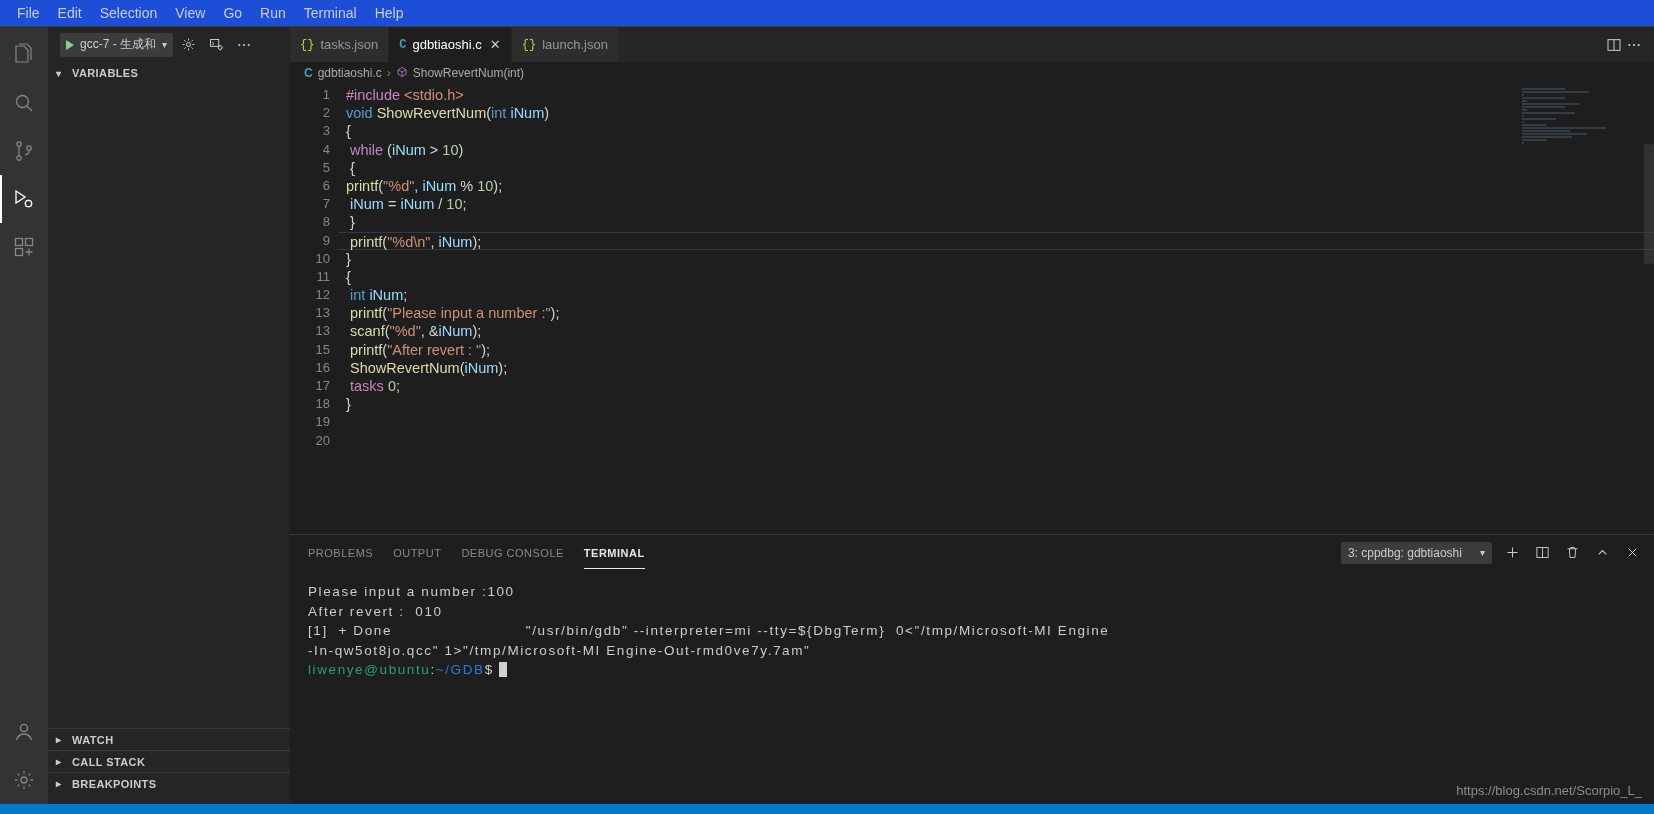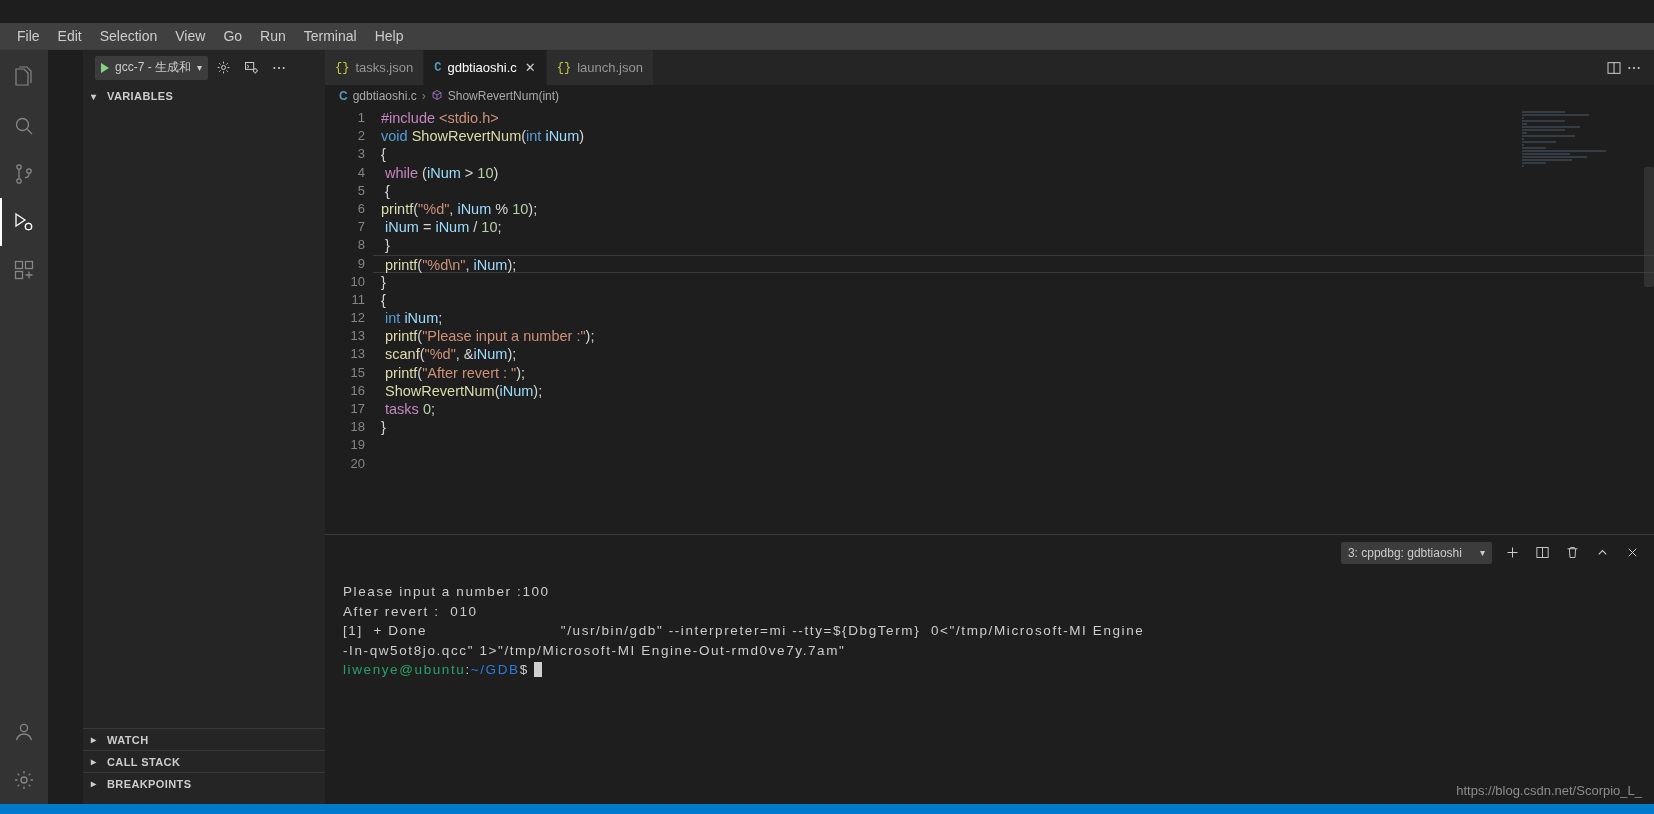--- a/index.html
+++ b/index.html
@@ -7,25 +7,24 @@
     width: 1654px; height: 814px;
     background: #1e1e1e;
     font-family: "Liberation Sans", sans-serif;
     overflow: hidden;
   }
   body { display: flex; flex-direction: column; }
 
   
   .menubar {
     height: 27px; flex: 0 0 27px;
-    background: #404040;
+    background: #1d4ed8;
     display: flex; align-items: center;
     padding-left: 8px;
     border-bottom: 1px solid #3c3c3c;
-    margin-top: 23px;
   }
   .menubar .mi {
     color: #cccccc; font-size: 14px;
     padding: 3px 9px; cursor: default;
     white-space: nowrap;
   }
 
   
   .main { flex: 1 1 auto; display: flex; min-height: 0; }
 
@@ -291,21 +290,21 @@
         </svg>
       </div>
       <div class="act-icon">
         <svg width="24" height="24" viewBox="0 0 24 24" fill="none" stroke="currentColor" stroke-width="1.3">
           <circle cx="12" cy="12" r="3"></circle>
           <path d="M12 3v2.5M12 18.5V21M3 12h2.5M18.5 12H21M5.6 5.6l1.8 1.8M16.6 16.6l1.8 1.8M18.4 5.6l-1.8 1.8M7.4 16.6l-1.8 1.8"></path>
         </svg>
       </div>
     </div>
 
-    <div style="display:flex; flex-direction:column; flex:1 1 auto; min-width:0;margin-left:35px;">
+    <div style="display:flex; flex-direction:column; flex:1 1 auto; min-width:0;">
 
       <div class="topstrip">
         <div class="debugbar">
           <div class="launch-select">
             <span class="play-tri"></span>
             <span class="launch-name">gcc-7 - 生成和</span>
             <span class="chev">▾</span>
           </div>
           <div class="dbg-ic">
             <svg width="15" height="15" viewBox="0 0 24 24" fill="none" stroke="currentColor" stroke-width="1.6">
@@ -467,20 +466,26 @@
                 <div class="mm-line" style="width: 50.4px; opacity: 0.6;"></div>
                 <div class="mm-line" style="width: 24px; opacity: 0.6;"></div>
                 <div class="mm-line" style="width: 2.4px; opacity: 0.6;"></div>
                 <div class="mm-line" style="width: 0px; opacity: 0;"></div>
               </div>
             <div class="editor-scrollbar"></div>
           </div>
 
           <div class="panel">
             <div class="panel-header">
+              <div class="panel-tabs">
+                <div class="ptab">PROBLEMS</div>
+                <div class="ptab">OUTPUT</div>
+                <div class="ptab">DEBUG CONSOLE</div>
+                <div class="ptab active">TERMINAL</div>
+              </div>
               <div class="panel-header-right">
                 <div class="term-select">
                   <span>3: cppdbg: gdbtiaoshi</span>
                   <span class="chev">▾</span>
                 </div>
                 <div class="ph-ic">
                   <svg width="15" height="15" viewBox="0 0 24 24" stroke="currentColor" stroke-width="1.6" fill="none">
                       <path d="M12 4v16M4 12h16"></path>
                     </svg>
                 </div>

